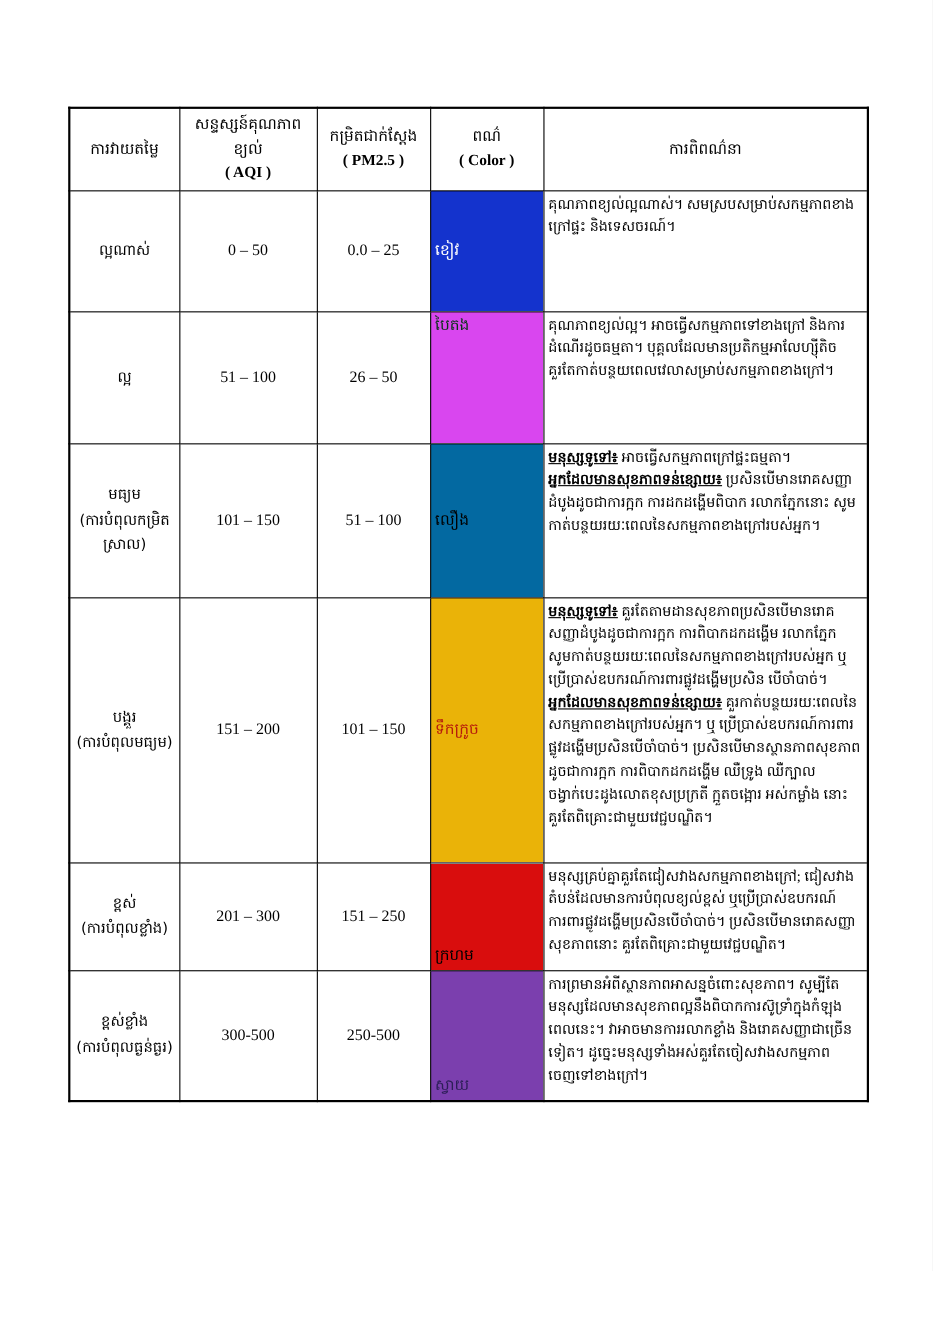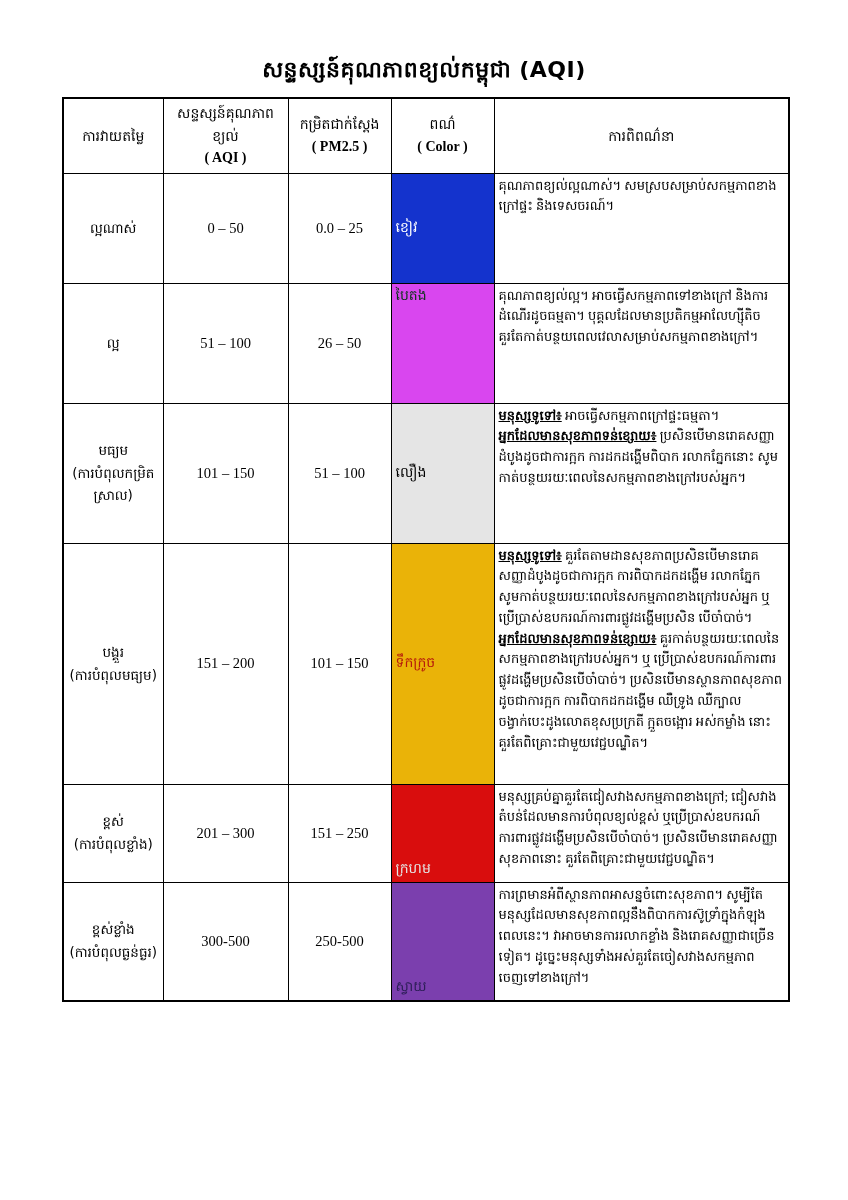--- a/index.html
+++ b/index.html
@@ -43,21 +43,20 @@
 
   td.desc { vertical-align:top; font-size:13px; line-height:1.6; padding:4px 7px 4px 8px; text-align:left; }
   td.desc p { margin:0;font-family:Liberation Serif, serif; }
   .lead { font-weight:bold; text-decoration:underline; }
 </style>
 </head>
 <body>
 
 <div class="page">
 
-  <div class="title">សន្ទស្សន៍គុណភាពខ្យល់កម្ពុជា (AQI)</div>
 
   <table class="aqi">
     <colgroup>
       <col style="width:100px">
         <col style="width:125px">
         <col style="width:103px">
         <col style="width:103px">
         <col style="width:295px">
     </colgroup>
 
@@ -107,21 +106,21 @@
       </td>
     </tr>
 
     <tr class="h-r3">
       <td class="cat">
         <div>មធ្យម</div>
         <div>(ការបំពុលកម្រិតស្រាល)</div>
       </td>
       <td class="num">101 – 150</td>
       <td class="num">51 – 100</td>
-      <td class="swatch lbl-mid" style="background-color: #e5e5e5;">
+      <td class="swatch lbl-mid" style="background-color: #0369a1;">
         <span style="color: rgb(0, 0, 0);">លឿង</span>
       </td>
       <td class="desc">
         <p><span class="lead">មនុស្សទូទៅ៖</span><span> អាចធ្វើសកម្មភាពក្រៅផ្ទះធម្មតា។</span></p>
         <p><span class="lead">អ្នកដែលមានសុខភាពទន់ខ្សោយ៖</span><span> ប្រសិនបើមានរោគសញ្ញាដំបូងដូចជាការក្អក ការដកដង្ហើមពិបាក រលាកភ្នែកនោះ សូមកាត់បន្ថយរយៈពេលនៃសកម្មភាពខាងក្រៅរបស់អ្នក។</span></p>
       </td>
     </tr>
 
     <tr class="h-r4">
       <td class="cat">
@@ -140,21 +139,21 @@
     </tr>
 
     <tr class="h-r5">
       <td class="cat">
         <div>ខ្ពស់</div>
         <div>(ការបំពុលខ្លាំង)</div>
       </td>
       <td class="num">201 – 300</td>
       <td class="num">151 – 250</td>
       <td class="swatch lbl-bottom" style="background-color: rgb(217, 13, 13);">
-        <span style="color: #e5e5e5;">ក្រហម</span>
+        <span style="color: #000000;">ក្រហម</span>
       </td>
       <td class="desc">
         <p><span class="lead"></span><span>មនុស្សគ្រប់គ្នាគួរតែជៀសវាងសកម្មភាពខាងក្រៅ; ជៀសវាងតំបន់ដែលមានការបំពុលខ្យល់ខ្ពស់ ឬប្រើប្រាស់ឧបករណ៍ការពារផ្លូវដង្ហើមប្រសិនបើចាំបាច់។ ប្រសិនបើមានរោគសញ្ញាសុខភាពនោះ គួរតែពិគ្រោះជាមួយវេជ្ជបណ្ឌិត។</span></p>
       </td>
     </tr>
 
     <tr class="h-r6">
       <td class="cat">
         <div>ខ្ពស់ខ្លាំង</div>
         <div>(ការបំពុលធ្ងន់ធ្ងរ)</div>

